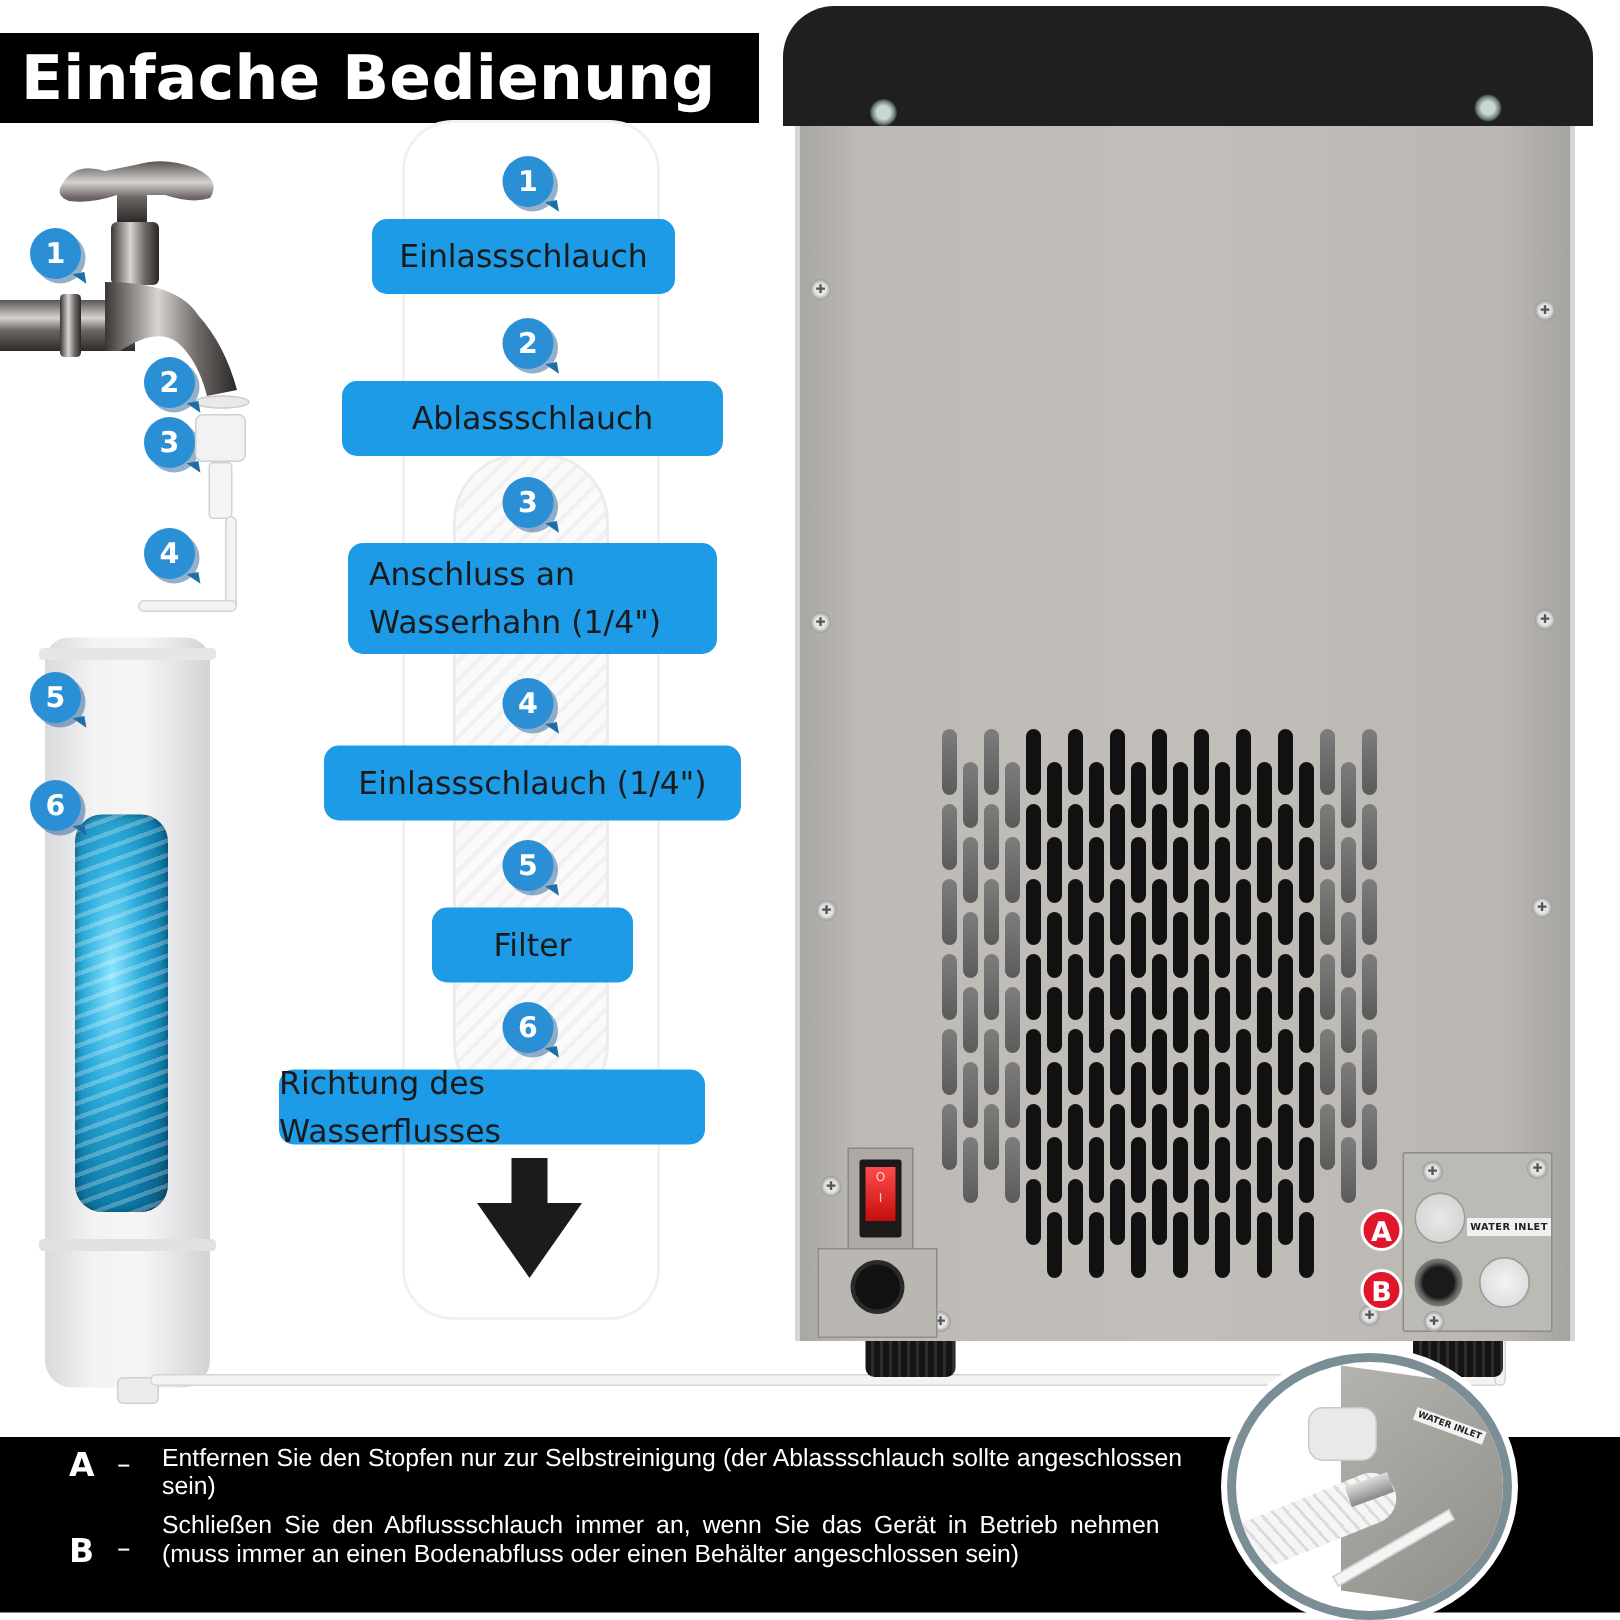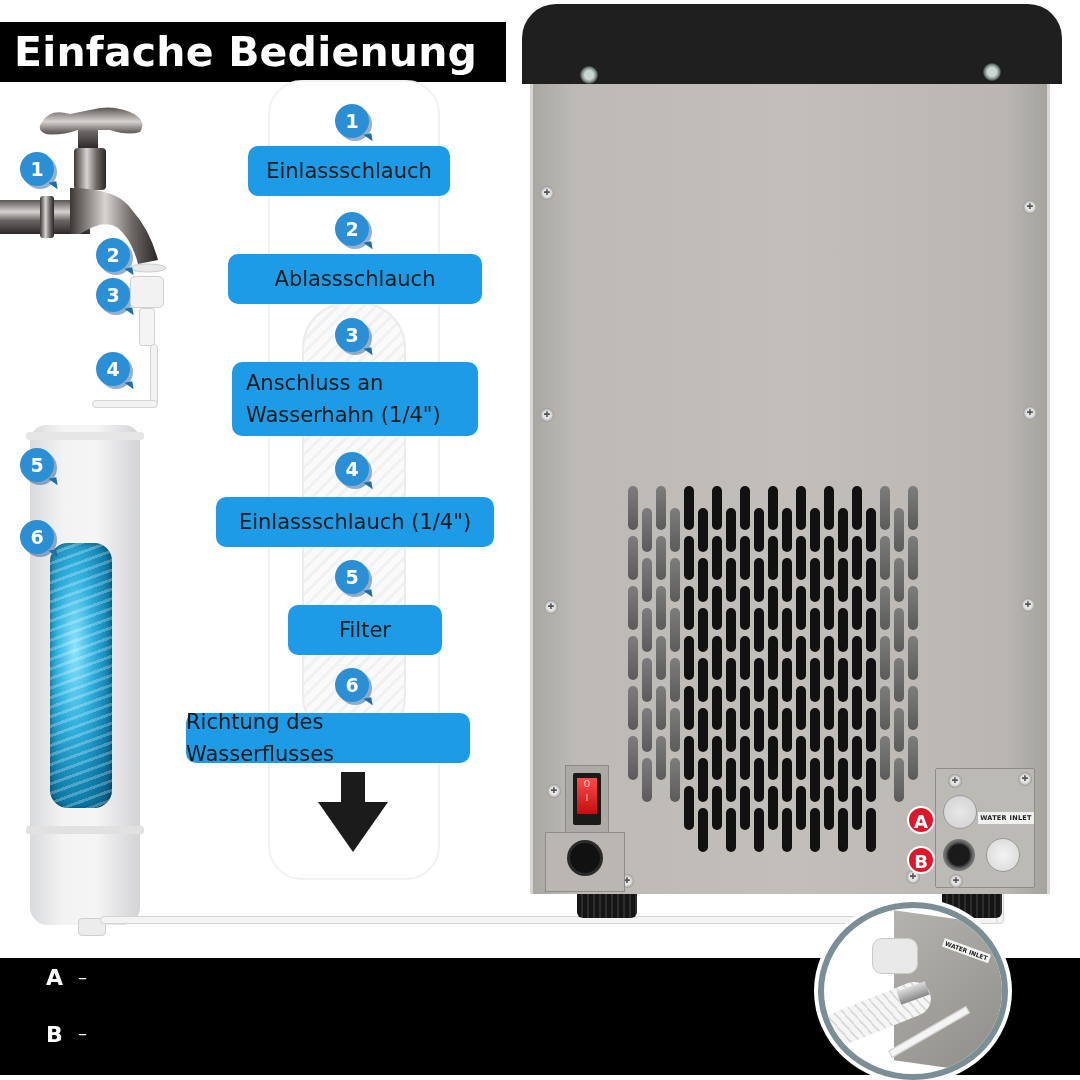--- a/index.html
+++ b/index.html
@@ -143,21 +143,21 @@
 <div class="abs num-badge" style="left:335px;top:212px;">2</div>
 <div class="abs step-label" style="left:228px;top:254px;width:254px;height:50px;">Ablassschlauch</div>
 
 <div class="abs num-badge" style="left:335px;top:318px;">3</div>
 <div class="abs step-label" style="left:232px;top:362px;width:246px;height:74px;padding:0 14px;justify-content:flex-start;">Anschluss an Wasserhahn (1/4")</div>
 
 <div class="abs num-badge" style="left:335px;top:452px;">4</div>
 <div class="abs step-label" style="left:216px;top:497px;width:278px;height:50px;">Einlassschlauch (1/4")</div>
 
 <div class="abs num-badge" style="left:335px;top:560px;">5</div>
-<div class="abs step-label" style="left:288px;top:605px;width:154px;height:50px;">Filter</div>
+<div class="abs step-label" style="left:288px;top:605px;width:134px;height:50px;">Filter</div>
 
 <div class="abs num-badge" style="left:335px;top:668px;">6</div>
 <div class="abs step-label" style="left:186px;top:713px;width:284px;height:50px;">Richtung des Wasserflusses</div>
 
 <svg class="abs flow-arrow" viewBox="0 0 70 80">
   <rect x="23" y="0" width="24" height="32" fill="#1b1b1b"></rect>
   <polygon points="0,30 70,30 35,80" fill="#1b1b1b"></polygon>
 </svg>
 
 <div class="abs machine-body"></div>
@@ -338,23 +338,25 @@
 <div class="abs water-inlet-label">WATER INLET</div>
 <div class="abs red-badge" style="left:907px;top:806px;">A</div>
 <div class="abs red-badge" style="left:907px;top:846px;">B</div>
 
 <div class="abs foot" style="left:577px;top:894px;"></div>
 <div class="abs foot" style="left:942px;top:894px;"></div>
 
 <div class="abs info-bar">
   <span class="info-letter" style="left:46px;top:7px;">A</span>
   <span class="info-dash" style="left:78px;top:8px;">–</span>
+  <span class="info-text" style="left:108px;top:5px;width:680px;">Entfernen Sie den Stopfen nur zur Selbstreinigung (der Ablassschlauch sollte angeschlossen sein)</span>
 
   <span class="info-letter" style="left:46px;top:64px;">B</span>
   <span class="info-dash" style="left:78px;top:64px;">–</span>
+  <span class="info-text" style="left:108px;top:50px;width:665px;">Schließen Sie den Abflussschlauch immer an, wenn Sie das Gerät in Betrieb nehmen (muss immer an einen Bodenabfluss oder einen Behälter angeschlossen sein)</span>
 </div>
 
 <div class="abs inset">
   <div class="inset-plate"></div>
   <div class="inset-cap"></div>
   <div class="inset-hose"></div>
   <div class="inset-clamp"></div>
   <div class="inset-tube"></div>
   <span class="inset-label">WATER INLET</span>
 </div>

